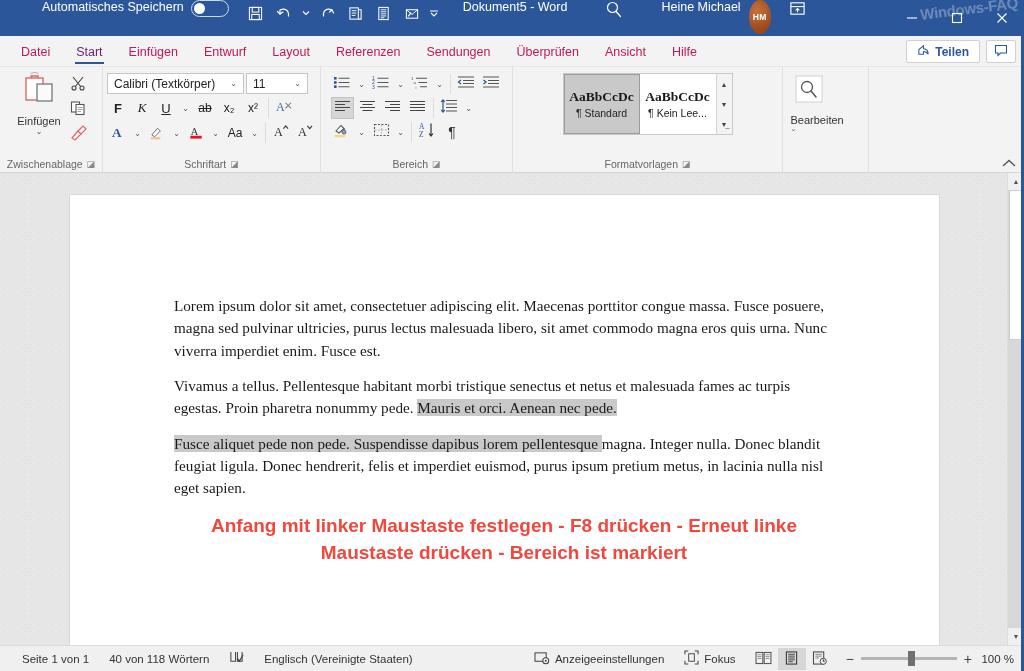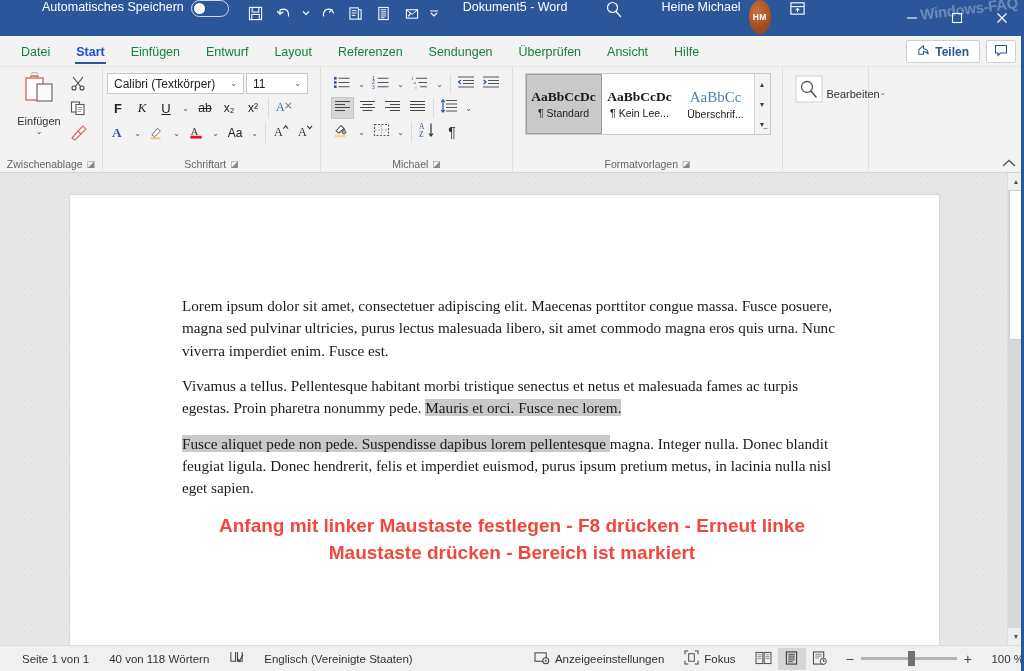--- a/index.html
+++ b/index.html
@@ -49,25 +49,25 @@
     color: rgba(255,255,255,0.30); letter-spacing: -.3px;
     transform: rotate(-7deg); pointer-events: none; white-space: nowrap;
   }
 
   
   .tabbar {
     height: 31px; background: #f3f3f3; display: flex; align-items: flex-end;
     position: relative; border-bottom: 1px solid #e6e6e6;
   }
   .tab {
-    font-size: 12.5px; color: #15803d; padding: 0 13px; height: 29px;
+    font-size: 12.5px; color: #be185d; padding: 0 13px; height: 29px;
     display: flex; align-items: center; position: relative; white-space: nowrap;
   }
   .tab:first-child { margin-left: 8px; }
-  .tab.active { color: #1d4ed8; font-weight: bold; }
+  .tab.active { color: #701a75; font-weight: normal; }
   .tab.active::after {
     content: ""; position: absolute; left: 12px; right: 12px; bottom: 2px;
     height: 2.5px; background: #2b579a;
   }
   .tabbar-right { position: absolute; right: 8px; bottom: 3px; display: flex; gap: 6px; }
   .share-btn {
     height: 23px; border: 1px solid #d0d0d0; background: #fff; border-radius: 2px;
     display: flex; align-items: center; gap: 5px; padding: 0 10px;
     font-size: 12px; color: #2b579a; font-weight: bold;
   }
@@ -143,41 +143,41 @@
   .gprev.head { color: #4a7ebb; font-size: 15px; font-weight: normal; }
   .gname { font-size: 10.5px; color: #222; white-space: nowrap; }
   .gscroll {
     width: 16px; display: flex; flex-direction: column; background: #f3f3f3;
     border-left: 1px solid #d5d5d5;
   }
   .gs { flex: 1; display: flex; align-items: center; justify-content: center; font-size: 7px; color: #444; }
 
   
   .bigbtn {
-    display: flex; flex-direction: row; align-items: center; width: 70px;
+    display: flex; flex-direction: column; width: 70px;
     padding-top: 4px;
   }
   .bigbtn .bl { font-size: 11px; color: #333; margin-top: 2px; }
   .bigbtn .bc { font-size: 7px; color: #555; margin-top: -1px; }
   .collapse-ribbon { position: absolute; right: 8px; bottom: 2px; font-size: 10px; color: #555; }
 
   
   .docarea {
     position: absolute; left: 0; right: 0; top: 173px; bottom: 26px;
     background: #e6e6e6;
     background-image: radial-gradient(#dcdcdc 0.8px, transparent 0.8px);
     background-size: 7px 7px;
     overflow: hidden;
   }
   .page {
     position: absolute; left: 70px; top: 22px; width: 869px; height: 600px;
     background: #fff; box-shadow: 0 0 1px rgba(0,0,0,.35);
   }
   .ptext {
-    position: absolute; left: 112px; top: 100px; width: 660px;
+    position: absolute; left: 104px; top: 100px; width: 660px;
     font-family: "Liberation Serif", serif;
   }
   .para {
     font-size: 15.2px; line-height: 1.47; color: #1a1a1a;
     margin-bottom: 13px; text-align: left;
   }
   .sel { background: #c9c9c9; }
   .redline {
     color: #f0483e; font-weight: bold; font-size: 19px; text-align: center;
     line-height: 1.42; 
@@ -199,21 +199,21 @@
     background: #f0f0f0; border-top: 1px solid #dcdcdc;
     display: flex; align-items: center; font-size: 11.5px; color: #333;
   }
   .sb-item { display: flex; align-items: center; gap: 5px; padding: 0 10px; height: 26px; white-space: nowrap; }
   .sb-spacer { flex: 1; }
   .view-btn { width: 28px; height: 22px; display: flex; align-items: center; justify-content: center; }
   .view-btn.active { background: #d6d6d6; }
   .zoom-wrap { display: flex; align-items: center; gap: 7px; padding: 0 8px; }
   .zoom-track { width: 96px; height: 3px; background: #b4b4b4; position: relative; }
   .zoom-thumb { position: absolute; left: 47px; top: -6px; width: 7px; height: 15px; background: #707070; }
-  .zoom-val { width: 44px; text-align: right; }
+  .zoom-val { width: 44px; text-align: right; padding-right: 10px; }
   .blueline { position: absolute; right: 0; top: 36px; bottom: 0; width: 3px; background: #2b579a; }
 </style>
 </head>
 <body>
 
 <div id="app">
 
   <div class="titlebar">
     <span class="autosave-label">Automatisches Speichern</span>
     <div class="toggle">
@@ -575,39 +575,35 @@
                     <text x="1" y="7" font-size="7.5" fill="#2b579a" font-family="'Liberation Serif',serif">A</text>
                     <text x="1" y="15" font-size="7.5" fill="#2b579a" font-family="'Liberation Serif',serif">Z</text>
                     <path d="M13 1.5 L13 14 M11 11.5 L13 14 L15 11.5" fill="none" stroke="#333" stroke-width="1.2"></path>
                   </svg></span>
             </div>
             <div class="pbtn" style="font-size:14px;color:#333">¶</div>
           </div>
         </div>
       </div>
       <div class="glabel">
-        <span>Michael</span>
+        <span>Bereich</span>
         <span class="dlg">◪</span>
       </div>
     </div>
 
     <div class="rgroup" style="width:270px">
       <div class="gbody">
         <div class="gallery">
           <div class="gitem sel">
             <span class="gprev" style="font-weight:bold">AaBbCcDc</span>
             <span class="gname">¶ Standard</span>
           </div>
           <div class="gitem">
             <span class="gprev" style="font-weight:bold">AaBbCcDc</span>
             <span class="gname">¶ Kein Lee...</span>
-          </div>
-          <div class="gitem">
-            <span class="gprev head">AaBbCc</span>
-            <span class="gname">Überschrif...</span>
           </div>
           <div class="gscroll">
             <div class="gs">▲</div>
             <div class="gs">▼</div>
             <div class="gs">▼̲</div>
           </div>
         </div>
       </div>
       <div class="glabel">
         <span>Formatvorlagen</span>
@@ -642,21 +638,21 @@
 
   <div class="docarea">
     <div class="page">
       <div class="ptext">
 
         <p class="para">
           <span>Lorem ipsum dolor sit amet, consectetuer adipiscing elit. Maecenas porttitor congue massa. Fusce posuere, magna sed pulvinar ultricies, purus lectus malesuada libero, sit amet commodo magna eros quis urna. Nunc viverra imperdiet enim. Fusce est.</span>
         </p>
 
         <p class="para">
-          <span>Vivamus a tellus. Pellentesque habitant morbi tristique senectus et netus et malesuada fames ac turpis egestas. Proin pharetra nonummy pede. </span><span class="sel">Mauris et orci. Fusce nec lorem.</span>
+          <span>Vivamus a tellus. Pellentesque habitant morbi tristique senectus et netus et malesuada fames ac turpis egestas. Proin pharetra nonummy pede. </span><span class="sel">Mauris et orci. Aenean nec pede.</span>
         </p>
 
 
         <p class="para">
           <span class="sel">Fusce aliquet pede non pede. Suspendisse dapibus lorem pellentesque </span><span>magna. Integer nulla. Donec blandit feugiat ligula. Donec hendrerit, felis et imperdiet euismod, purus ipsum pretium metus, in lacinia nulla nisl eget sapien.</span>
         </p>
 
         <p class="redline">Anfang mit linker Maustaste festlegen - F8 drücken - Erneut linke Maustaste drücken - Bereich ist markiert</p>
       </div>
     </div>

